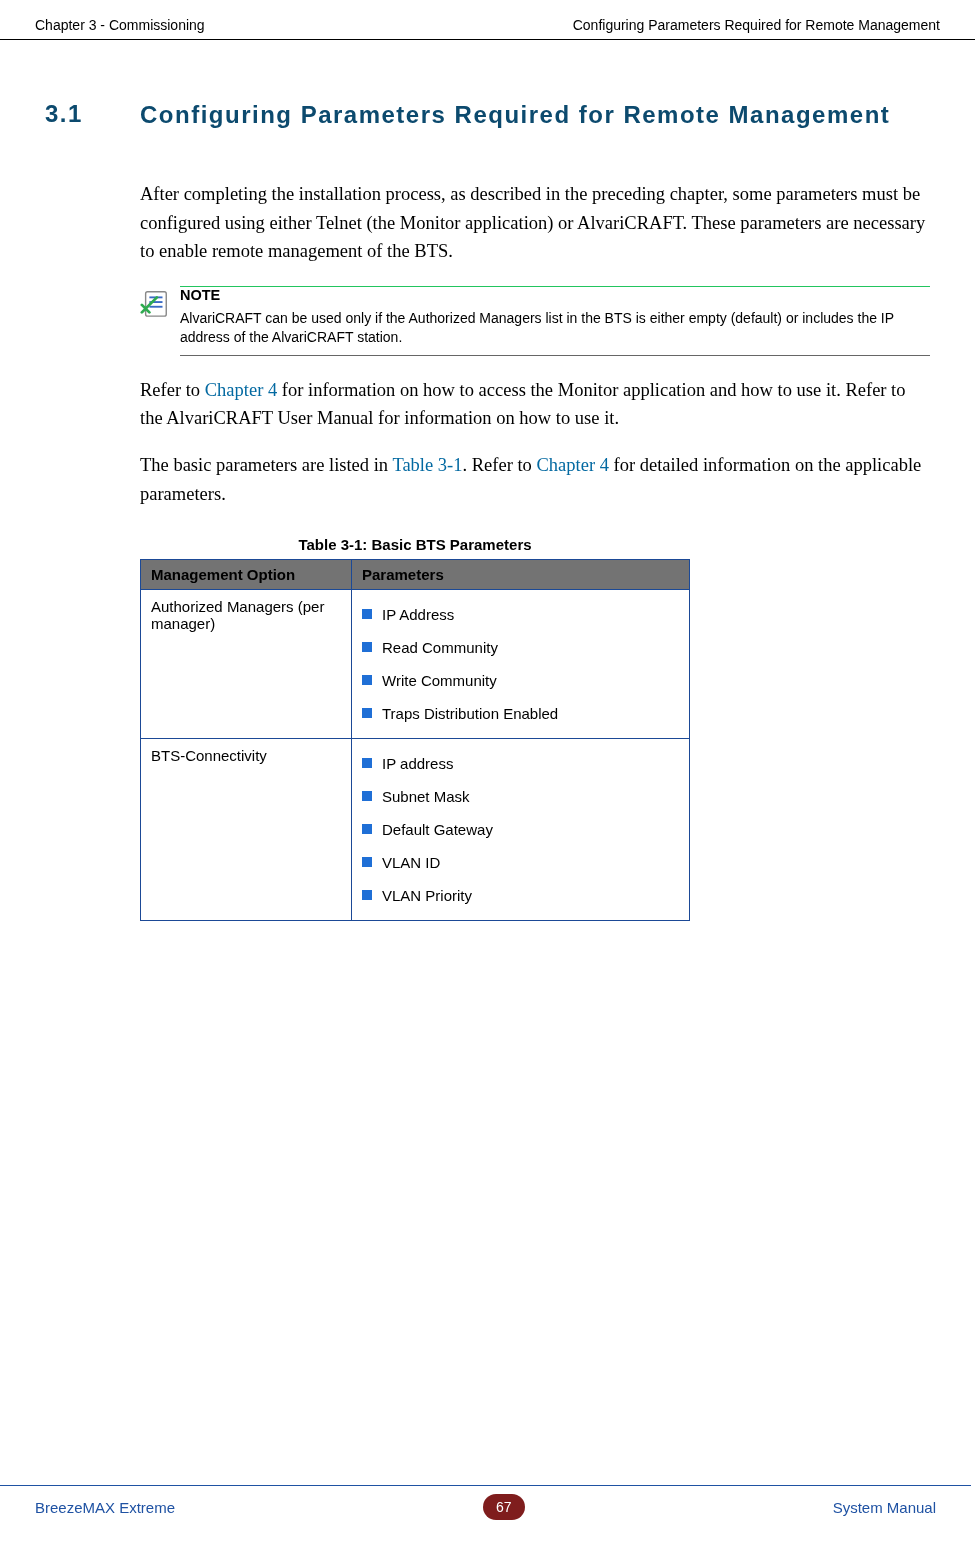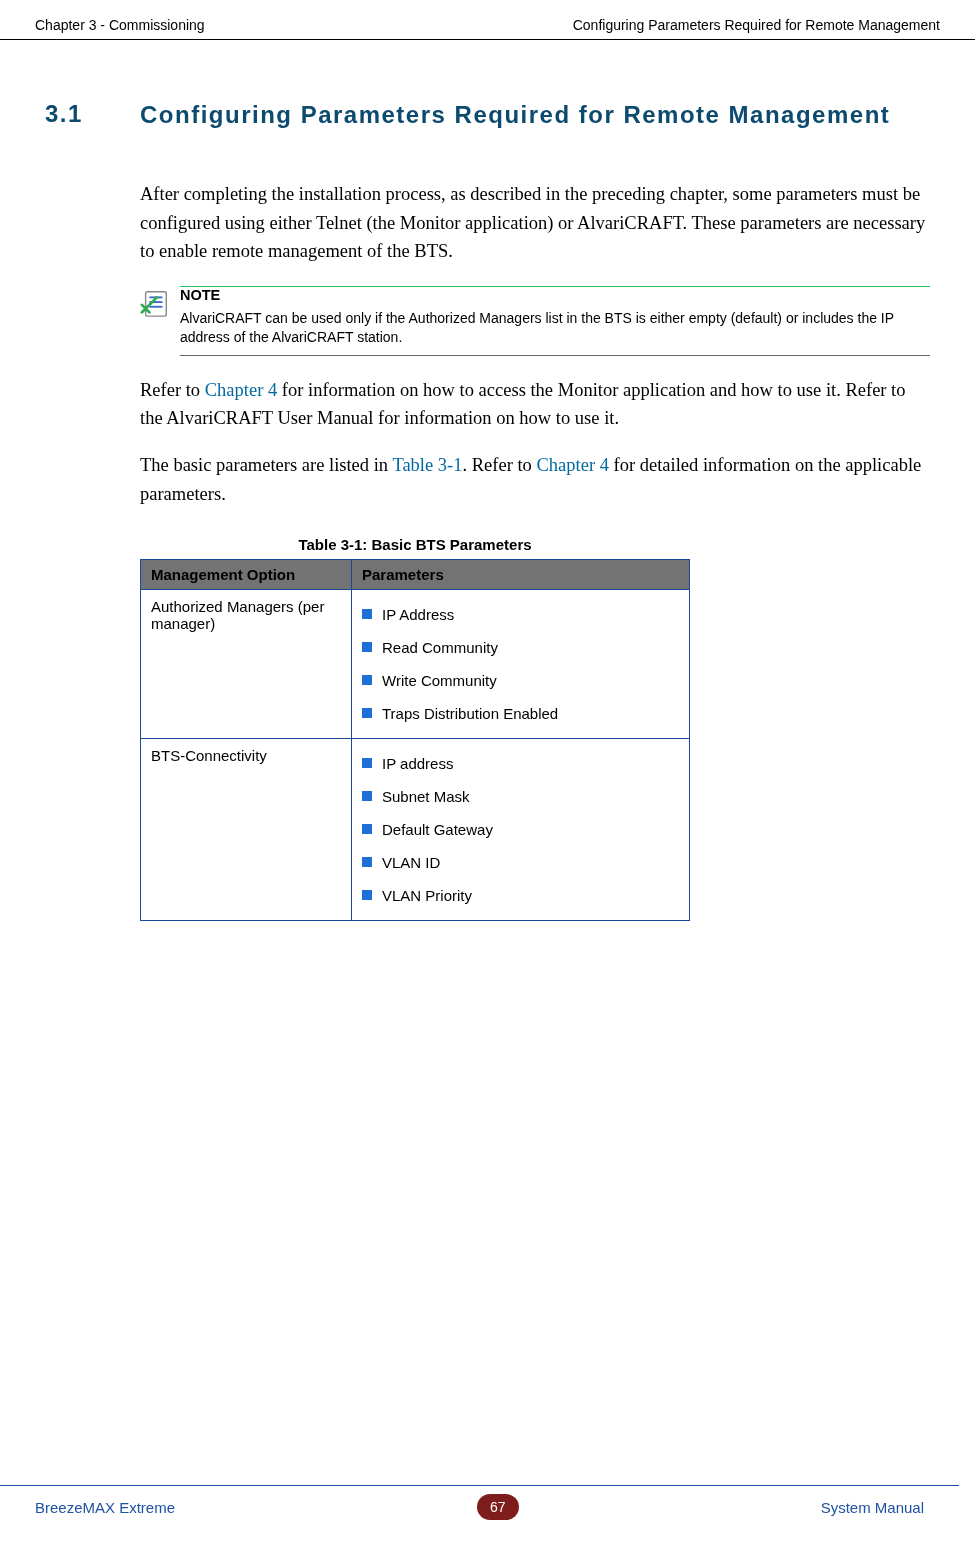--- a/index.html
+++ b/index.html
@@ -118,21 +118,21 @@
     height: 10px;
     background: #1f6fd6;
     margin-right: 10px;
     margin-top: 3px;
     flex-shrink: 0;
   }
   .page-footer {
     position: absolute;
     bottom: 25px;
     left: 0;
-    right: 16px;
+    right: 4px;
     padding: 8px 35px 0 35px;
     border-top: 1px solid #1f52a3;
     display: flex;
     justify-content: space-between;
     align-items: center;
     font-family: Arial, Helvetica, sans-serif;
     font-size: 15px;
     color: #1f52a3;
   }
   .page-num-badge {

